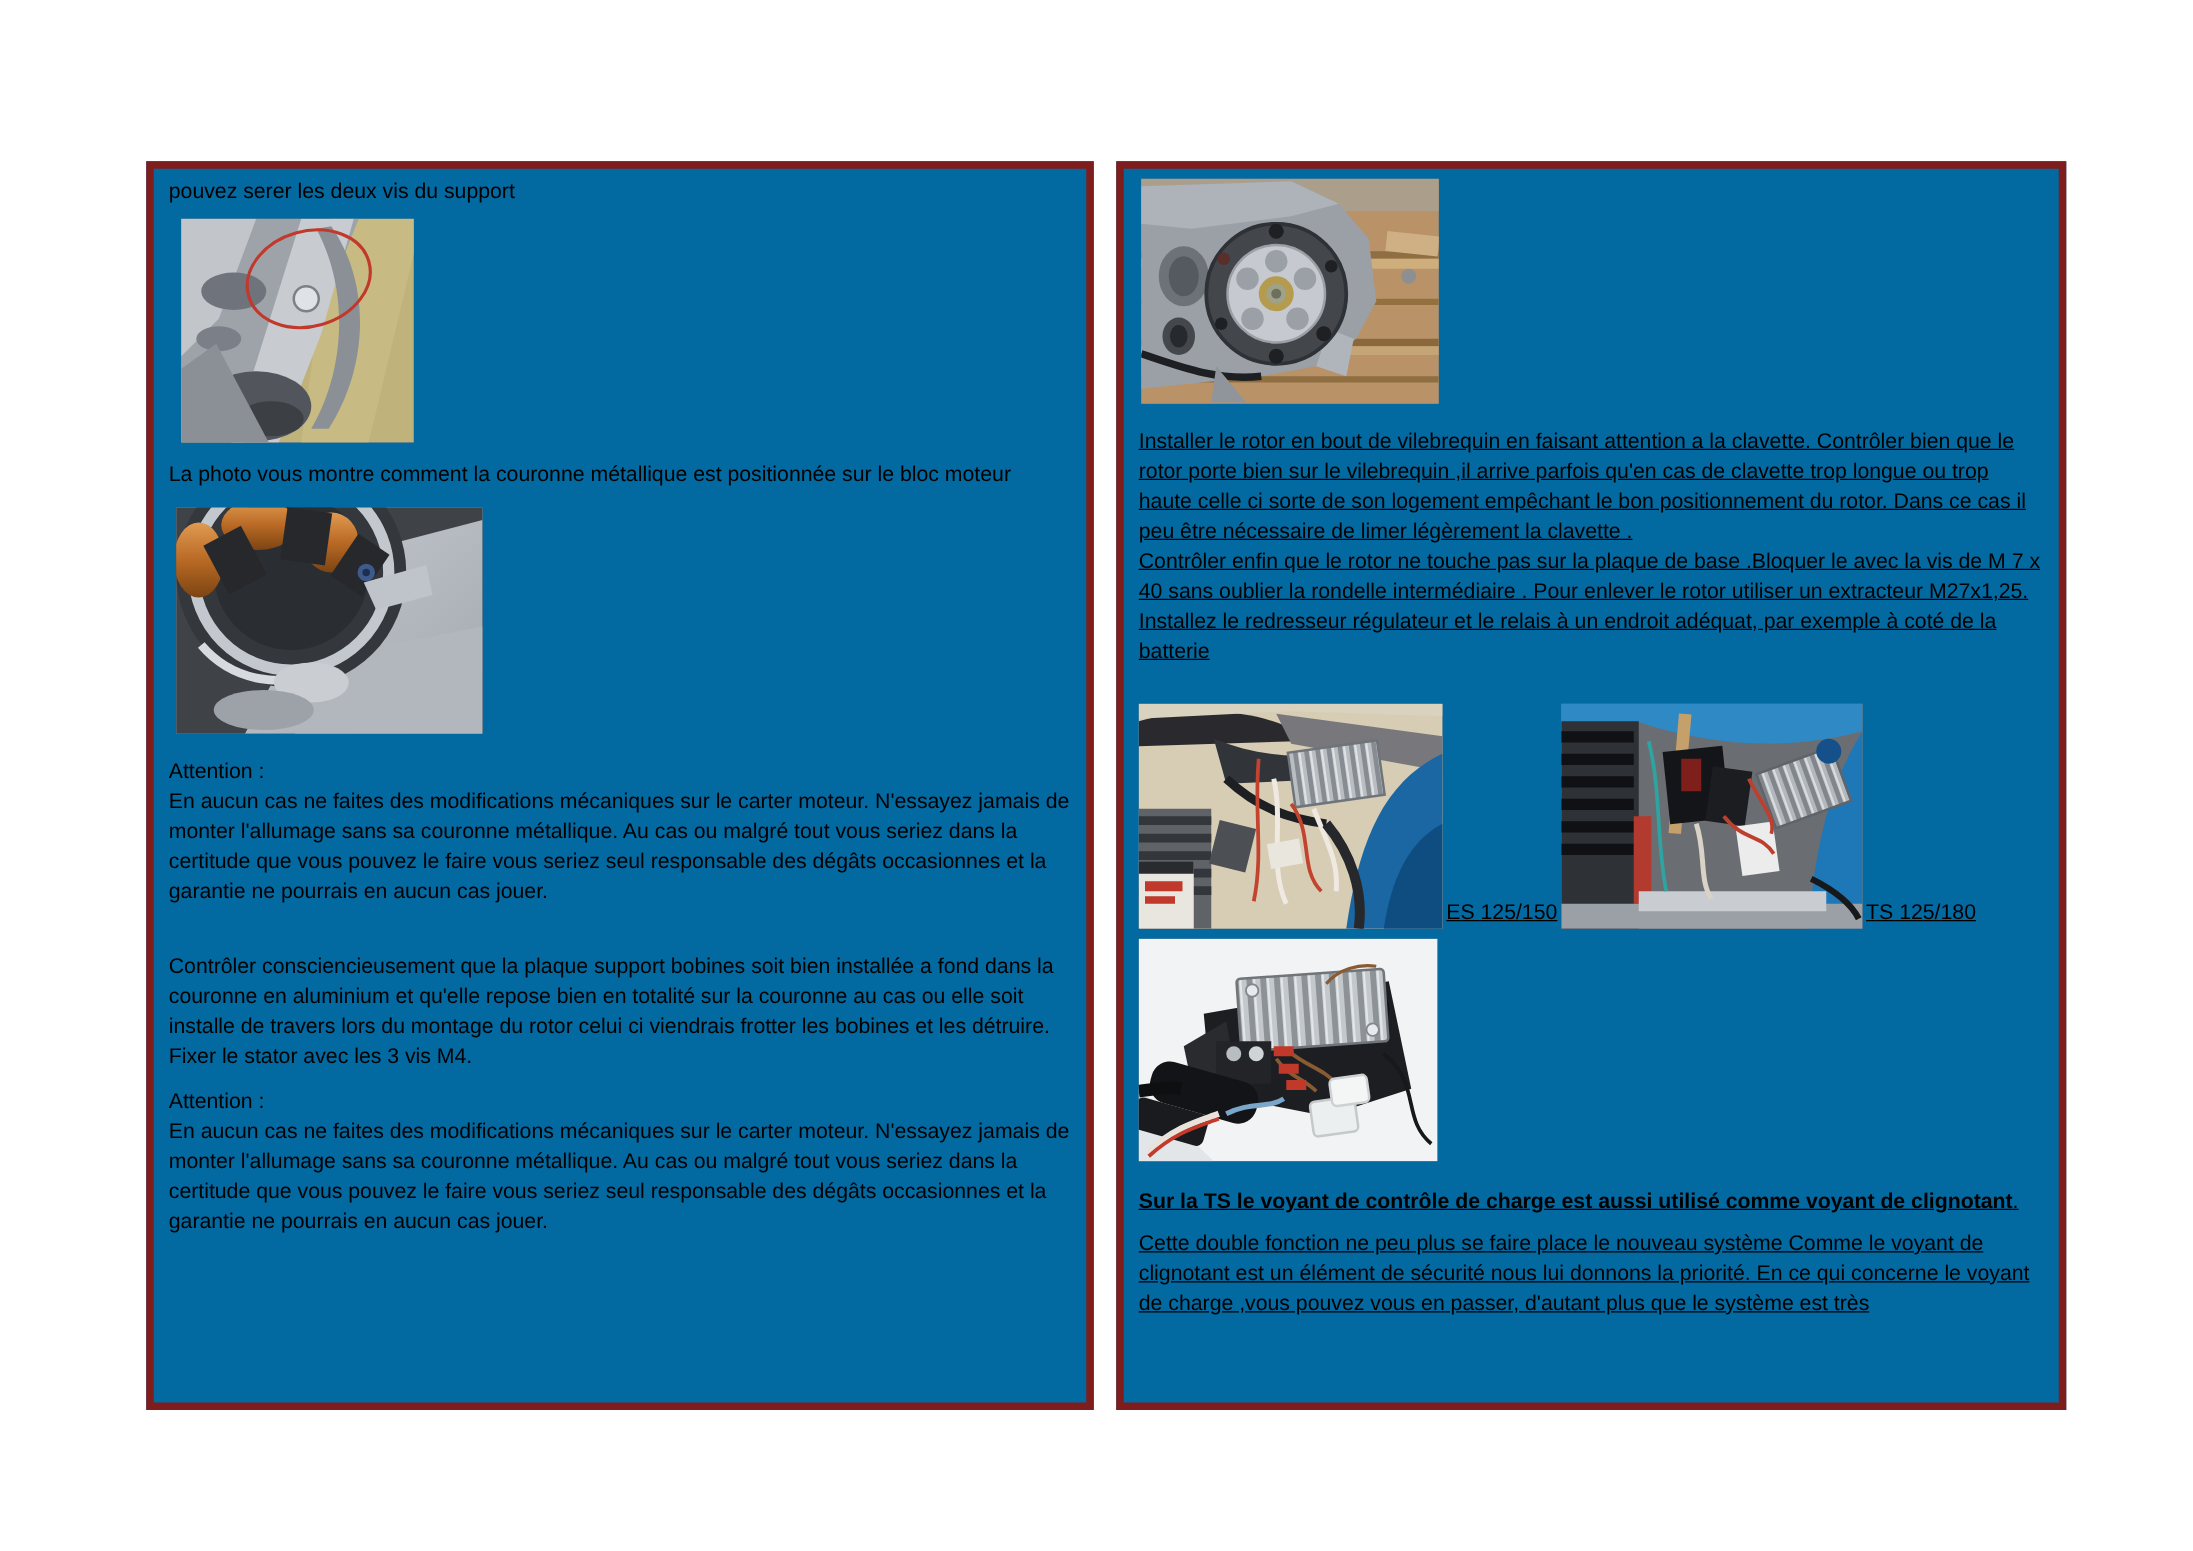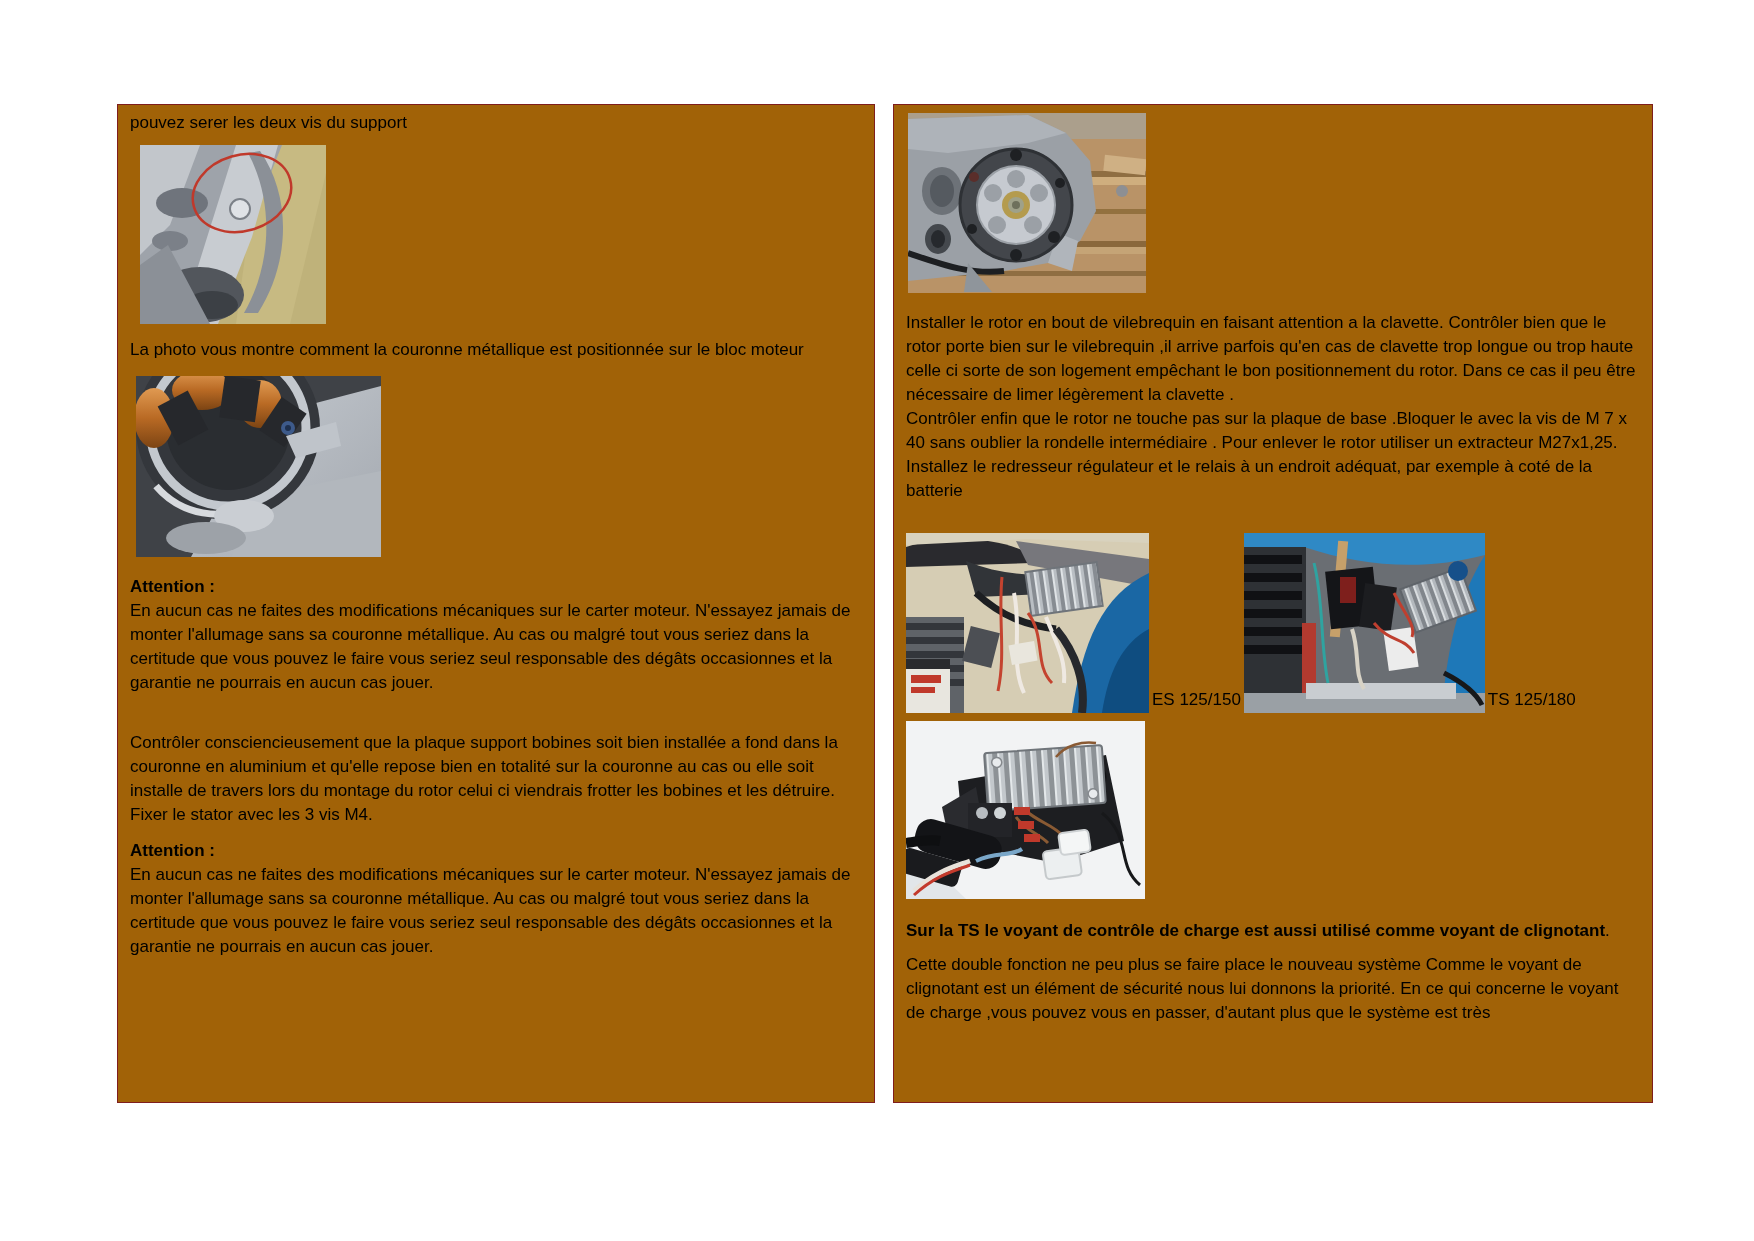--- a/index.html
+++ b/index.html
@@ -3,29 +3,29 @@
 <meta charset="utf-8">
 <style>
   * { margin:0; padding:0; box-sizing:border-box; }
   html,body { background:#ffffff; }
   body {
     width:1754px; height:1241px; position:relative;
     font-family:"Liberation Sans", sans-serif;
     color:#000; font-size:17px; line-height:24px;
   }
   .panel {
-    position:absolute; top:104px; height:999px;
-    border:1px solid #7f1d1d; background:#a16207;
+    position:absolute; top:129px; height:999px;
+    border:6px solid #7f1d1d; background:#0369a1;
     padding:6px 12px 8px 12px; overflow:hidden;
   }
   .panel-left  { left:117px; width:758px; }
-  .panel-right { left:893px; width:760px; }
+  .panel-right { left:893px; width:760px;text-decoration:underline; }
   p { margin:0; }
   .mb12 { margin-bottom:12px; }
-  .attn { font-weight:bold; }
+  .attn { font-weight:normal; }
   .photo { display:block; position:relative; background:#888; }
   .photo svg { display:block; }
   .photo-a { width:186px; height:179px; margin:10px 0 14px 10px; }
   .photo-b { width:245px; height:181px; margin:14px 0 18px 6px; }
   .photo-c { width:238px; height:180px; margin:2px 0 0 2px; }
   .photo-es{ width:243px; height:180px; }
   .photo-ts{ width:241px; height:180px; }
   .photo-reg{ width:239px; height:178px; margin-top:8px; }
   .rotor-para { margin-top:18px; }
   .bike-row { display:flex; align-items:flex-end; margin-top:30px;text-align:center; }

